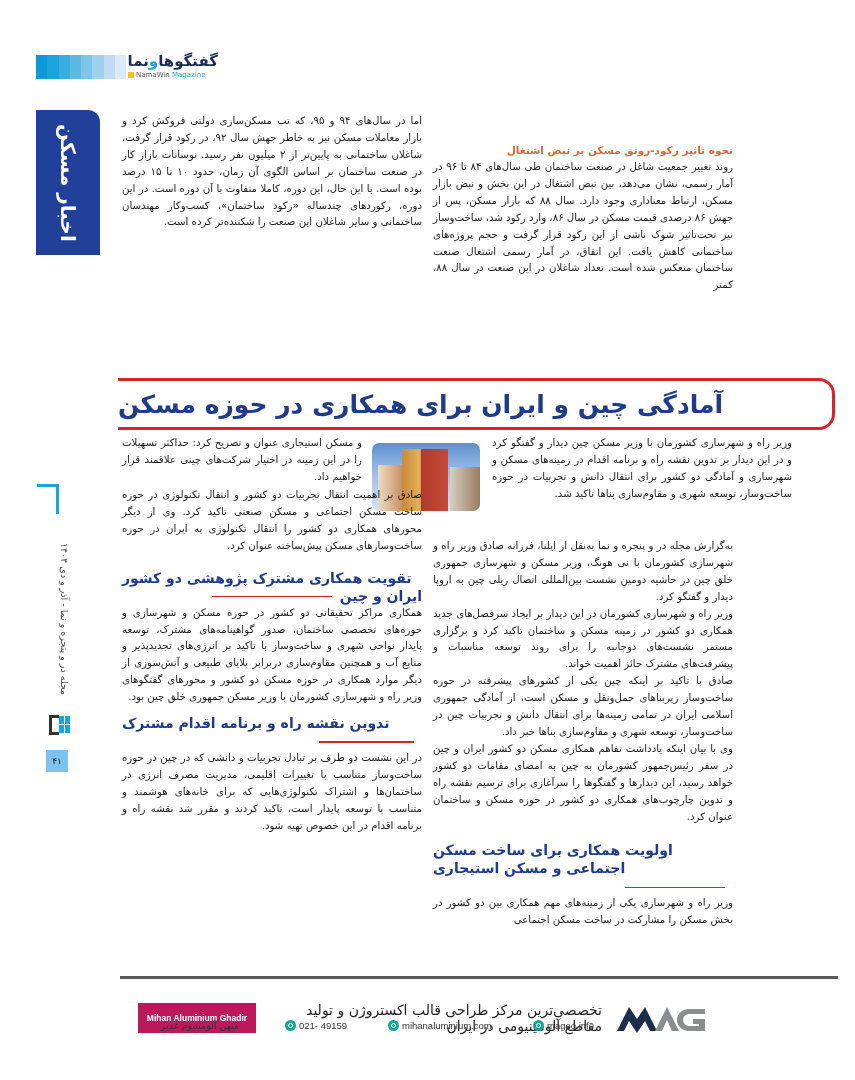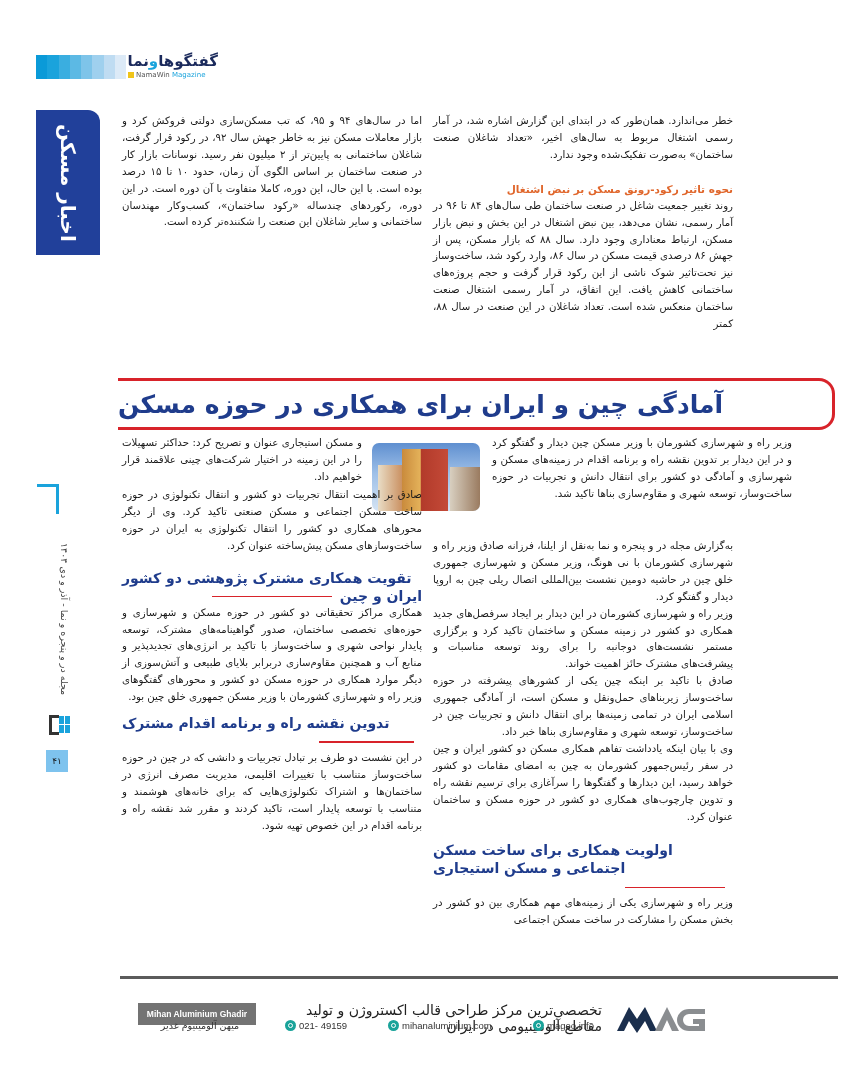--- a/index.html
+++ b/index.html
@@ -22,38 +22,38 @@
 
   
   .side-bracket { position: absolute; left: 37px; top: 484px; width: 22px; height: 30px; border-top: 3px solid #1aa3dc; border-right: 3px solid #1aa3dc; }
   .side-label { position: absolute; left: 50px; top: 515px; width: 20px; height: 180px; writing-mode: vertical-rl; font-size: 9.5px; color: #444; direction: rtl; white-space: nowrap; }
   .side-icon { position: absolute; left: 47px; top: 712px; width: 24px; height: 26px; }
   .page-num { position: absolute; left: 46px; top: 750px; width: 22px; height: 22px; background: #7ec3ee; font-size: 9px; display: flex; align-items: center; justify-content: center; color: #1a1a1a; }
 
   
   .col { position: absolute; direction: rtl; text-align: justify; text-align-last: right; font-size: 10.2px; line-height: 16.9px; color: #1a1a1a; }
   .col p { margin: 0; }
-  .subhead-orange { color: #e0662b; font-weight: bold; font-size: 10.5px; line-height: 18px; margin-top: 16px; text-align: right; }
+  .subhead-orange { color: #e0662b; font-weight: bold; font-size: 10.5px; line-height: 18px; margin-top: 28px; text-align: right; }
   .subhead-blue { color: #1f3c8c; font-weight: bold; font-size: 14px; line-height: 18px; text-align: left; position: relative; }
   .subhead-rule { display: inline-block; height: 1.5px; background: #d8232a; vertical-align: middle; margin-right: 8px; }
 
   
   .headline-box { position: absolute; left: 118px; top: 378px; width: 717px; height: 52px; border: 3px solid #d8232a; border-left: none; border-radius: 0 16px 16px 0; display: flex; align-items: center; justify-content: flex-start; }
   .headline-text { color: #1f3c8c; font-size: 25px; font-weight: bold; direction: rtl; letter-spacing: -0.3px; }
 
   
   .photo { position: absolute; left: 372px; top: 443px; width: 108px; height: 68px; border-radius: 7px; overflow: hidden; background: linear-gradient(180deg, #5f8fd0 0%, #9ec0e8 45%, #d4e3f3 100%); }
   .photo .b1 { position:absolute; left: 30px; top: 6px; width: 46px; height: 62px; background: linear-gradient(90deg,#c98a3c 0%, #e4b25a 40%, #b23a2a 41%, #c44a38 100%); }
   .photo .b2 { position:absolute; left: 6px; top: 22px; width: 26px; height: 46px; background: linear-gradient(90deg,#e9ddc6,#c88b5a); }
   .photo .b3 { position:absolute; left: 78px; top: 24px; width: 30px; height: 44px; background: linear-gradient(90deg,#d8cfc0,#9a7b60); }
 
   
   .bottom-rule { position: absolute; left: 120px; top: 976px; width: 718px; height: 3px; background: #5b5b5b; }
   .footer { position: absolute; left: 0; top: 995px; width: 855px; height: 40px; }
-  .footer-brand-en { position: absolute; left: 138px; top: 8px; width: 118px; height: 22px; background: #737373; color: #fff; font-size: 8.5px; font-weight: bold; display: flex; align-items: center; justify-content: center; font-family: "Liberation Sans", sans-serif; }
+  .footer-brand-en { position: absolute; left: 138px; top: 8px; width: 118px; height: 30px; background: #be185d; color: #fff; font-size: 8.5px; font-weight: bold; display: flex; align-items: center; justify-content: center; font-family: "Liberation Sans", sans-serif; }
   .footer-brand-fa { position: absolute; left: 150px; top: 25px; width: 100px; font-size: 9.5px; color: #333; direction: rtl; text-align: center; }
   .footer-tagline { position: absolute; left: 282px; top: 7px; width: 320px; font-size: 14px; color: #222; direction: rtl; text-align: right; }
   .footer-contact { position: absolute; top: 25px; font-size: 9.5px; color: #333; display: flex; align-items: center; gap: 3px; font-family: "Liberation Sans", sans-serif; }
   .footer-contact .ic { width: 11px; height: 11px; border-radius: 50%; background: #1aa39a; display: inline-block; position: relative; }
   .footer-contact .ic::after { content: ""; position: absolute; left: 3px; top: 3px; width: 5px; height: 5px; border-radius: 50%; border: 1px solid #fff; box-sizing: border-box; }
   .mag-logo { position: absolute; left: 617px; top: 8px; width: 100px; height: 30px; }
 </style>
 </head>
 <body>
 
@@ -74,21 +74,20 @@
 
 <div class="section-tab">
   <span class="section-tab-label">اخبار مسکن</span>
 </div>
 
 <div class="col" style="left:122px; top:113px; width:300px;">
   <p>اما در سال‌های ۹۴ و ۹۵، که تب مسکن‌سازی دولتی فروکش کرد و بازار معاملات مسکن نیز به خاطر جهش سال ۹۲، در رکود قرار گرفت، شاغلان ساختمانی به پایین‌تر از ۲ میلیون نفر رسید. نوسانات بازار کار در صنعت ساختمان بر اساس الگوی آن زمان، حدود ۱۰ تا ۱۵ درصد بوده است. با این حال، این دوره، کاملا متفاوت با آن دوره است. در این دوره، رکوردهای چندساله «رکود ساختمان»، کسب‌وکار مهندسان ساختمانی و سایر شاغلان این صنعت را شکننده‌تر کرده است.</p>
 </div>
 
 <div class="col" style="left:433px; top:113px; width:300px;">
-  <p>خطر می‌اندازد. همان‌طور که در ابتدای این گزارش اشاره شد، در آمار رسمی اشتغال مربوط به سال‌های اخیر، «تعداد شاغلان صنعت ساختمان» به‌صورت تفکیک‌شده وجود ندارد.</p>
   <div class="subhead-orange">نحوه تاثیر رکود-رونق مسکن بر نبض اشتغال</div>
   <p>روند تغییر جمعیت شاغل در صنعت ساختمان طی سال‌های ۸۴ تا ۹۶ در آمار رسمی، نشان می‌دهد، بین نبض اشتغال در این بخش و نبض بازار مسکن، ارتباط معناداری وجود دارد. سال ۸۸ که بازار مسکن، پس از جهش ۸۶ درصدی قیمت مسکن در سال ۸۶، وارد رکود شد، ساخت‌وساز نیز تحت‌تاثیر شوک ناشی از این رکود قرار گرفت و حجم پروژه‌های ساختمانی کاهش یافت. این اتفاق، در آمار رسمی اشتغال صنعت ساختمان منعکس شده است. تعداد شاغلان در این صنعت در سال ۸۸، کمتر</p>
 </div>
 
 <div class="headline-box">
   <span class="headline-text">آمادگی چین و ایران برای همکاری در حوزه مسکن</span>
 </div>
 
 <div class="photo">
   <div class="b2"></div>

